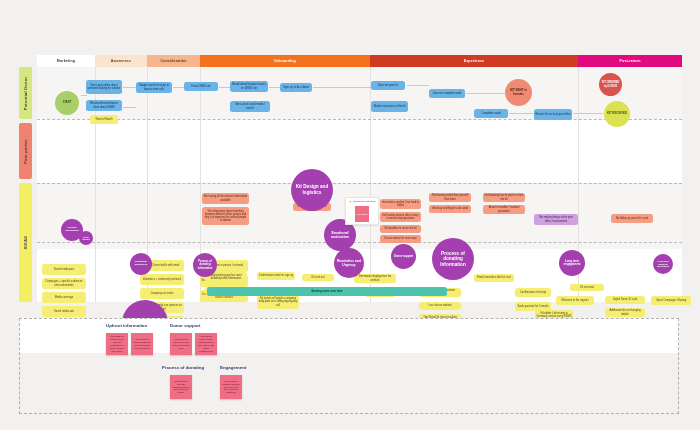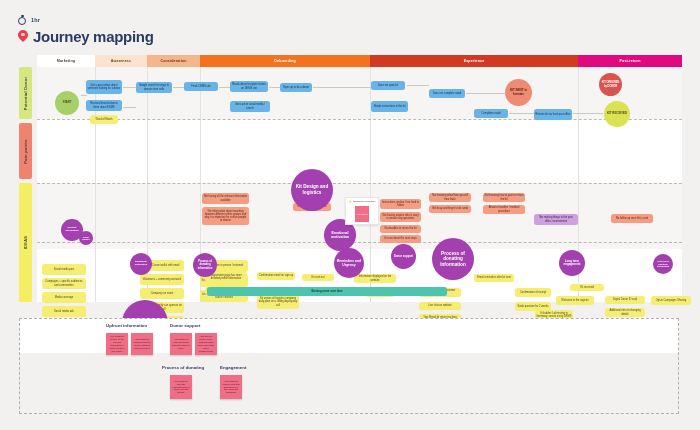--- a/index.html
+++ b/index.html
@@ -110,36 +110,20 @@
     border:1px dashed #b0b0ae; background:transparent;
   }
   .legend-white { position:absolute; left:19px; top:318px; width:660px; height:35px; background:#fff; }
   .lg-title { position:absolute; font-size:4.4px; font-weight:bold; color:#2b3a67; }
 </style>
 </head>
 <body>
 
 <div class="board">
 
-  <div class="hdr">
-    <div class="hdr-timer">
-      <span class="stopwatch">
-        <span class="stem"></span>
-          <span class="ring"></span>
-      </span>
-      <span class="timer-label">1hr</span>
-    </div>
-    <div class="title-row">
-      <span class="pin">
-        <span class="head"></span>
-          <span class="dot"></span>
-      </span>
-      <span class="page-title">Journey mapping</span>
-    </div>
-  </div>
 
   <div class="colband" id="colband">
       <div class="col-h" style="width: 58px; background: rgb(255, 255, 255); color: rgb(61, 61, 61);">Marketing</div>
       <div class="col-h" style="width: 52px; background: rgb(251, 227, 205); color: rgb(107, 67, 38);">Awareness</div>
       <div class="col-h" style="width: 53px; background: rgb(246, 182, 140); color: rgb(107, 53, 24);">Consideration</div>
       <div class="col-h" style="width: 170px; background: rgb(244, 113, 30); color: rgb(255, 255, 255);">Onboarding</div>
       <div class="col-h" style="width: 208px; background: rgb(208, 58, 34); color: rgb(255, 255, 255);">Experience</div>
       <div class="col-h" style="width: 104px; background: rgb(224, 10, 126); color: rgb(255, 255, 255);">Post-return</div>
     </div>
 

